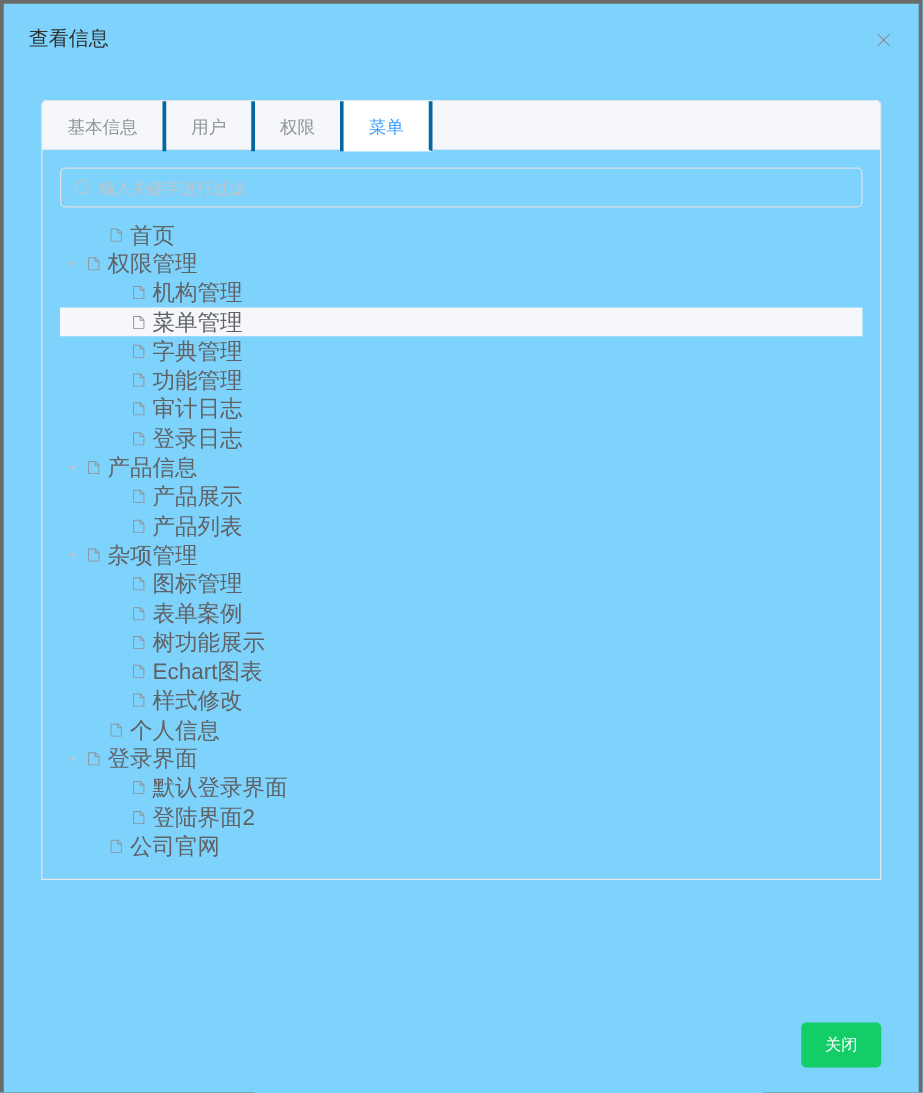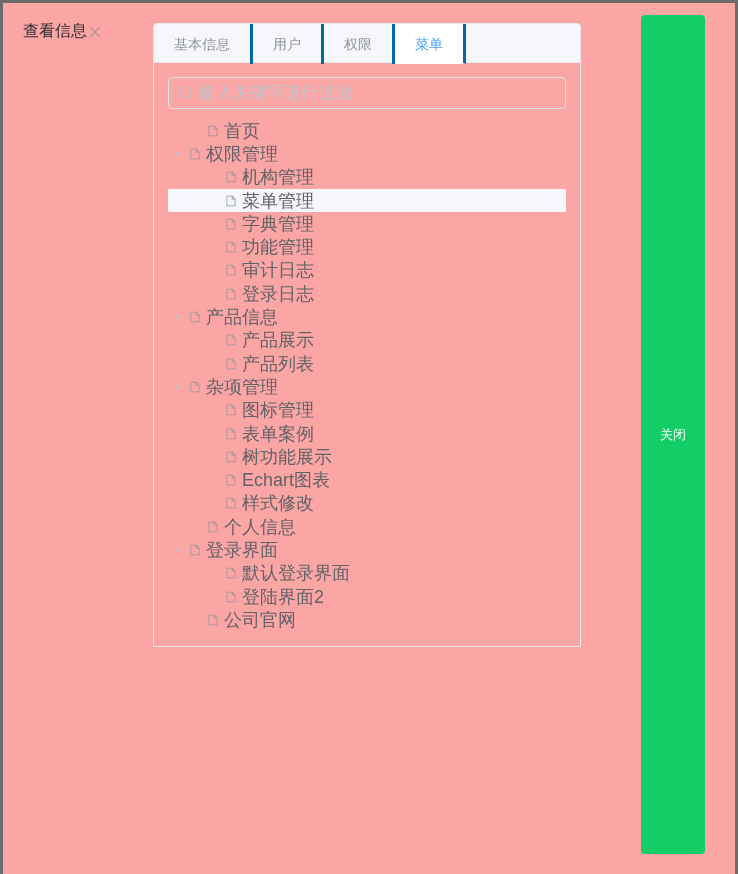--- a/index.html
+++ b/index.html
@@ -10,22 +10,23 @@
       height: 874px;
       overflow: hidden;
       position: relative;
     }
     .modal {
       position: absolute;
       top: 3px;
       left: 3px;
       right: 3px;
       bottom: 0;
-      background: #fca5a5;
-      display: flex;
+      background: #7dd3fc;
+      display: flex;
+      flex-direction: column;
     }
     .modal-header {
       height: 57px;
       display: flex;
       align-items: center;
       justify-content: space-between;
       padding: 0 20px;
     }
     .modal-title {
       font-size: 16px;
@@ -88,21 +89,21 @@
       color: #c0c4cc;
       margin-right: 6px;
       display: flex;
       align-items: center;
     }
     .search-icon svg { width: 14px; height: 14px; }
     .search-input {
       flex: 1;
       border: none;
       outline: none;
-      font-size: 17px;
+      font-size: 13px;
       color: #606266;
       background: transparent;
     }
     .search-input::placeholder { color: #c0c4cc; }
     .tree {
       font-size: 14px;
       color: #606266;
     }
     .tree-node {
       height: 23.3px;

